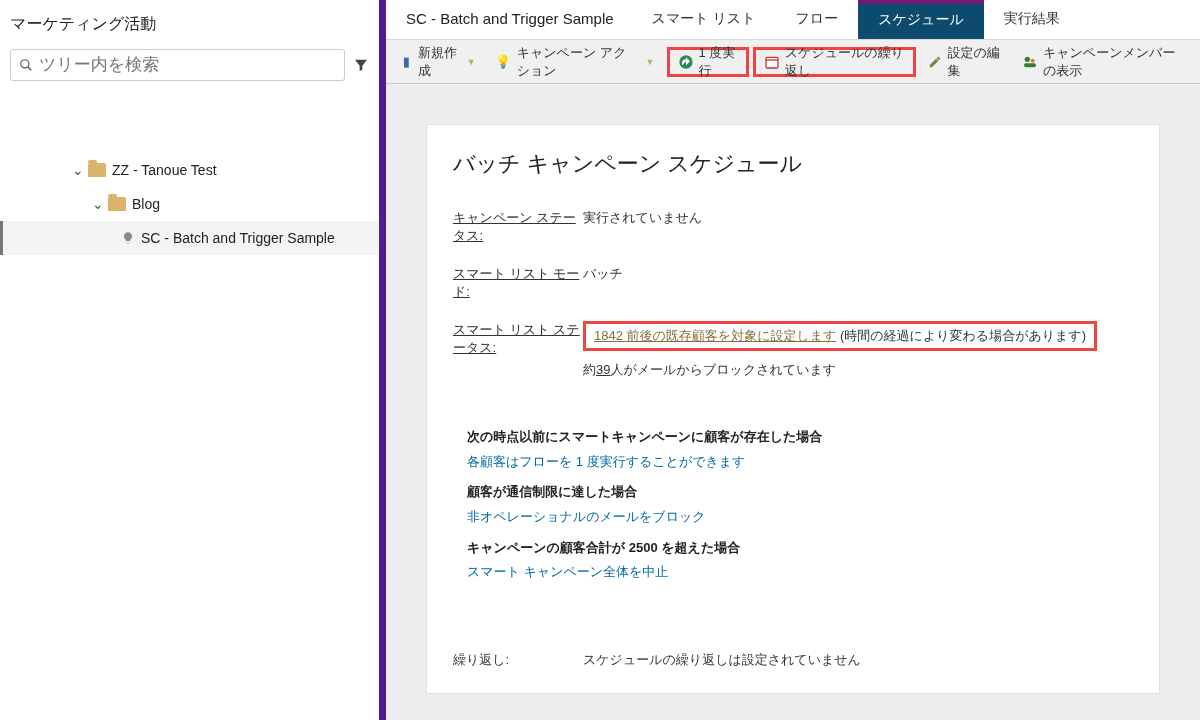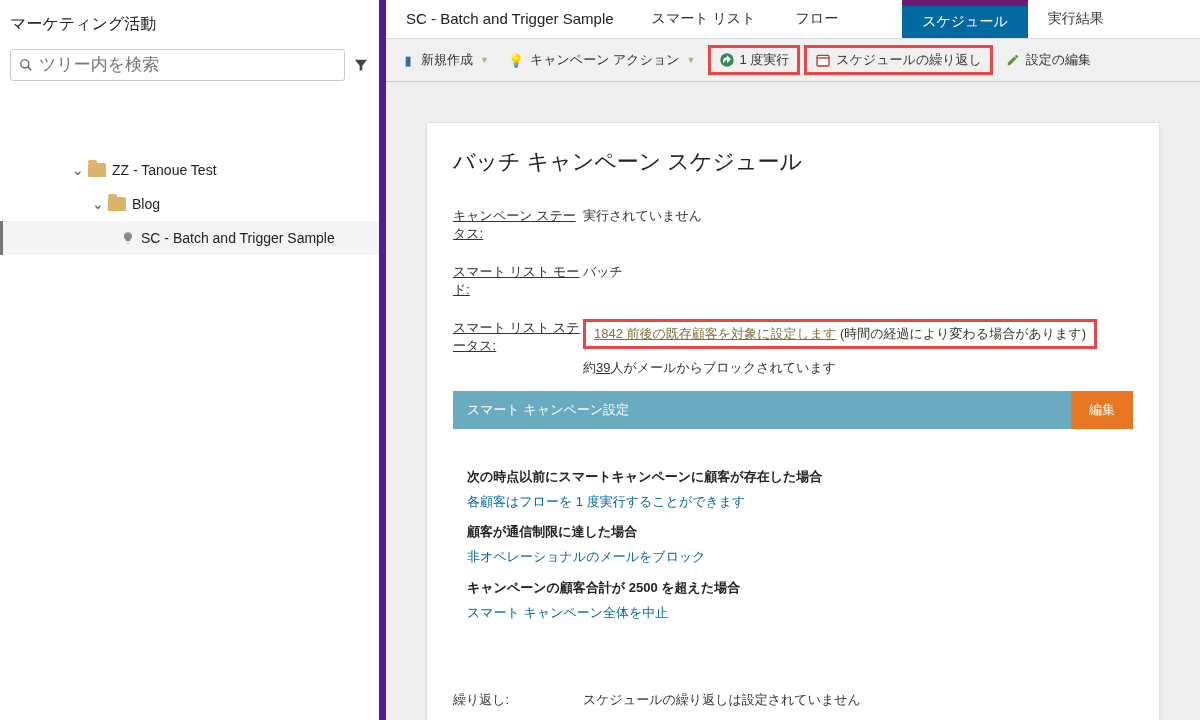--- a/index.html
+++ b/index.html
@@ -17,21 +17,21 @@
     .tree-row.blog { padding-left: 92px; }
     .tree-row.item { padding-left: 118px; background: #f4f4f4; border-left: 3px solid #767676; }
     .chev { width: 10px; text-align: center; color: #555; }
     .folder-icon { width: 18px; height: 14px; background: #dcb36b; border-radius: 2px 2px 0 0; position: relative; }
     .folder-icon::before { content:''; position:absolute; top:-3px; left:0; width:9px; height:3px; background:#dcb36b; border-radius:2px 2px 0 0; }
     .bulb { color: #8a8a8a; }
     .main { flex: 1; background: #eeeeee; display: flex; flex-direction: column; }
     .tabs { display: flex; align-items: stretch; background: #fff; border-bottom: 1px solid #d9d9d9; height: 40px; padding-left: 10px; }
     .tab-title { font-size: 15px; padding: 10px 18px 0 10px; color:#222; }
     .tab { padding: 10px 20px 0; font-size: 14px; color:#333; cursor: pointer; }
-    .tab.active { background: #0369a1; color: #fff; border-top: 6px solid #701a75; padding-top: 7px; margin-left: 44px; }
+    .tab.active { background: #0c4a6e; color: #fff; border-top: 4px solid #701a75; padding-top: 7px; }
     .toolbar { display: flex; align-items: center; background: #f0f0f0; border-bottom: 1px solid #c9c9c9; height: 44px; padding: 0 6px; gap: 4px; }
     .toolbar-item { display: flex; align-items: center; gap: 5px; padding: 4px 8px; height: 30px; cursor: pointer; font-size: 13px; color:#333; }
     .toolbar-item .ico { width: 16px; height: 16px; display: inline-flex; align-items: center; justify-content: center; }
     .dd-arrow { color: #a7b96a; font-size: 9px; margin-left: 2px; }
     .hl { border: 3px solid #e44; }
     .content { padding: 40px 40px 0 40px; overflow: auto; }
     .card { background: #fff; border: 1px solid #e0e0e0; box-shadow: 0 1px 2px rgba(0,0,0,0.05); padding: 24px 26px; }
     .page-heading { font-size: 22px; padding: 0 0 30px 0; }
     .kv { display: flex; margin-bottom: 10px; font-size: 13px; color:#333; }
     .kv .k { width: 130px; flex-shrink: 0; text-decoration: underline; }
@@ -133,20 +133,30 @@
         <span>スケジュールの繰り返し</span>
       </div>
       <div class="toolbar-item">
         <span class="ico">
           <svg width="14" height="14" viewBox="0 0 24 24" fill="#6a8a3a">
               <path d="M3 17.25V21h3.75L17.8 9.94l-3.75-3.75L3 17.25zM20.7 7.04a1 1 0 000-1.41l-2.34-2.34a1 1 0 00-1.41 0L15 5.24l3.75 3.75 1.95-1.95z"></path>
             </svg>
         </span>
         <span>設定の編集</span>
       </div>
+      <div class="toolbar-item">
+        <span class="ico">
+          <svg width="16" height="16" viewBox="0 0 24 24">
+              <circle cx="8" cy="8" r="4" fill="#3a7a3a"></circle>
+              <circle cx="16" cy="10" r="3" fill="#c08a3a"></circle>
+              <rect x="3" y="14" width="18" height="6" rx="3" fill="#3a7a3a"></rect>
+            </svg>
+        </span>
+        <span>キャンペーンメンバーの表示</span>
+      </div>
     </div>
 
     <div class="content">
       <div class="card">
         <div class="page-heading">バッチ キャンペーン スケジュール</div>
 
         <div class="kv-group">
           <div class="kv">
             <div class="k">キャンペーン ステータス:</div>
             <div class="v">実行されていません</div>
@@ -165,24 +175,20 @@
           <div class="v">
             <span class="hl-box">
               <span class="link"><span>1842</span><span> 前後の既存顧客を対象に設定します</span></span><span> (時間の経過により変わる場合があります)</span>
             </span>
             <div style="margin-top:10px;">
               <span>約</span><span class="num">39</span><span>人がメールからブロックされています</span>
             </div>
           </div>
         </div>
 
-        <div class="settings-bar">
-          <div class="title">スマート キャンペーン設定</div>
-          <div class="edit">編集</div>
-        </div>
         <div class="settings-body">
           <div class="h">次の時点以前にスマートキャンペーンに顧客が存在した場合</div>
           <div class="t">各顧客はフローを 1 度実行することができます</div>
           <div class="h">顧客が通信制限に達した場合</div>
           <div class="t">非オペレーショナルのメールをブロック</div>
           <div class="h">キャンペーンの顧客合計が 2500 を超えた場合</div>
           <div class="t">スマート キャンペーン全体を中止</div>
         </div>
 
         <div class="repeat-row">

